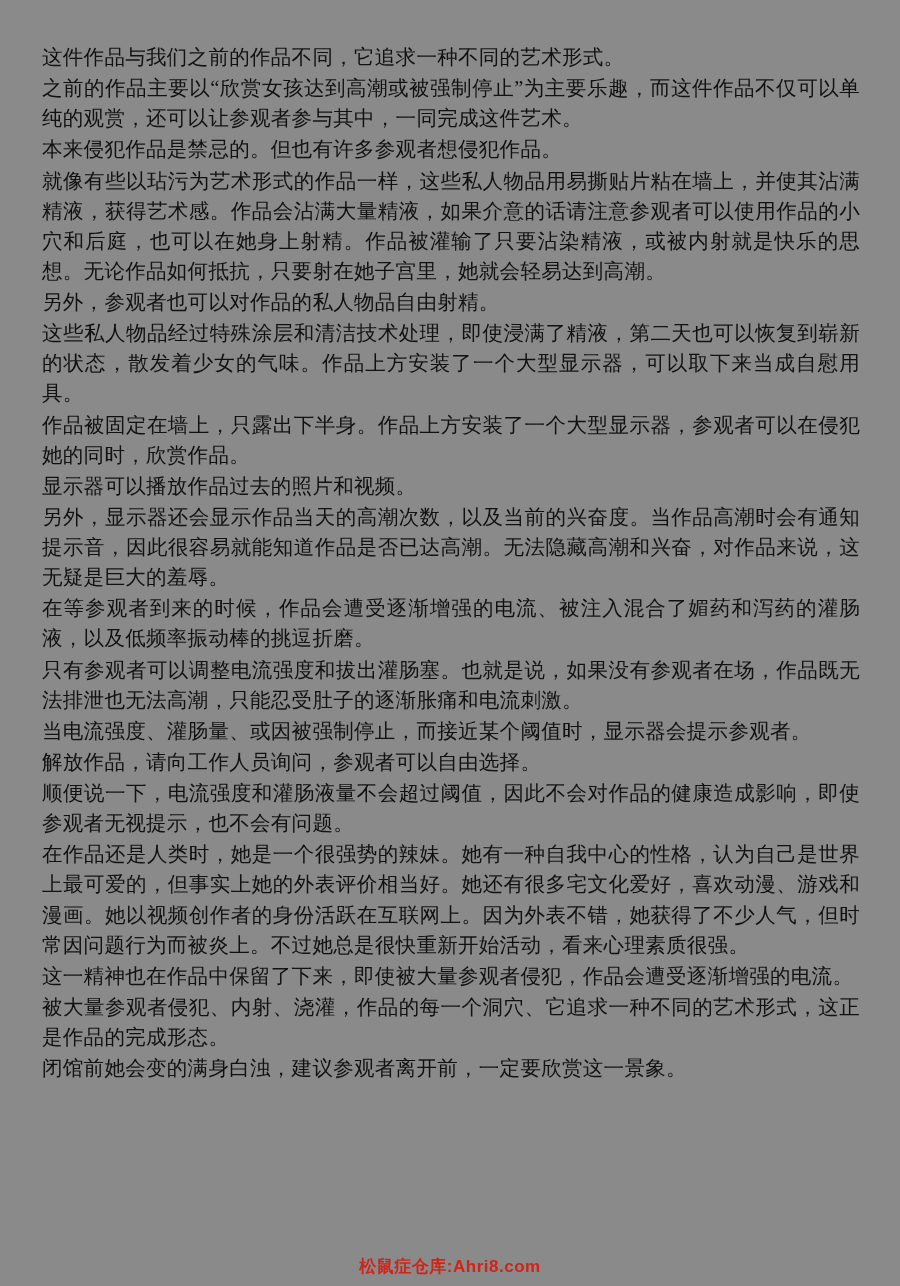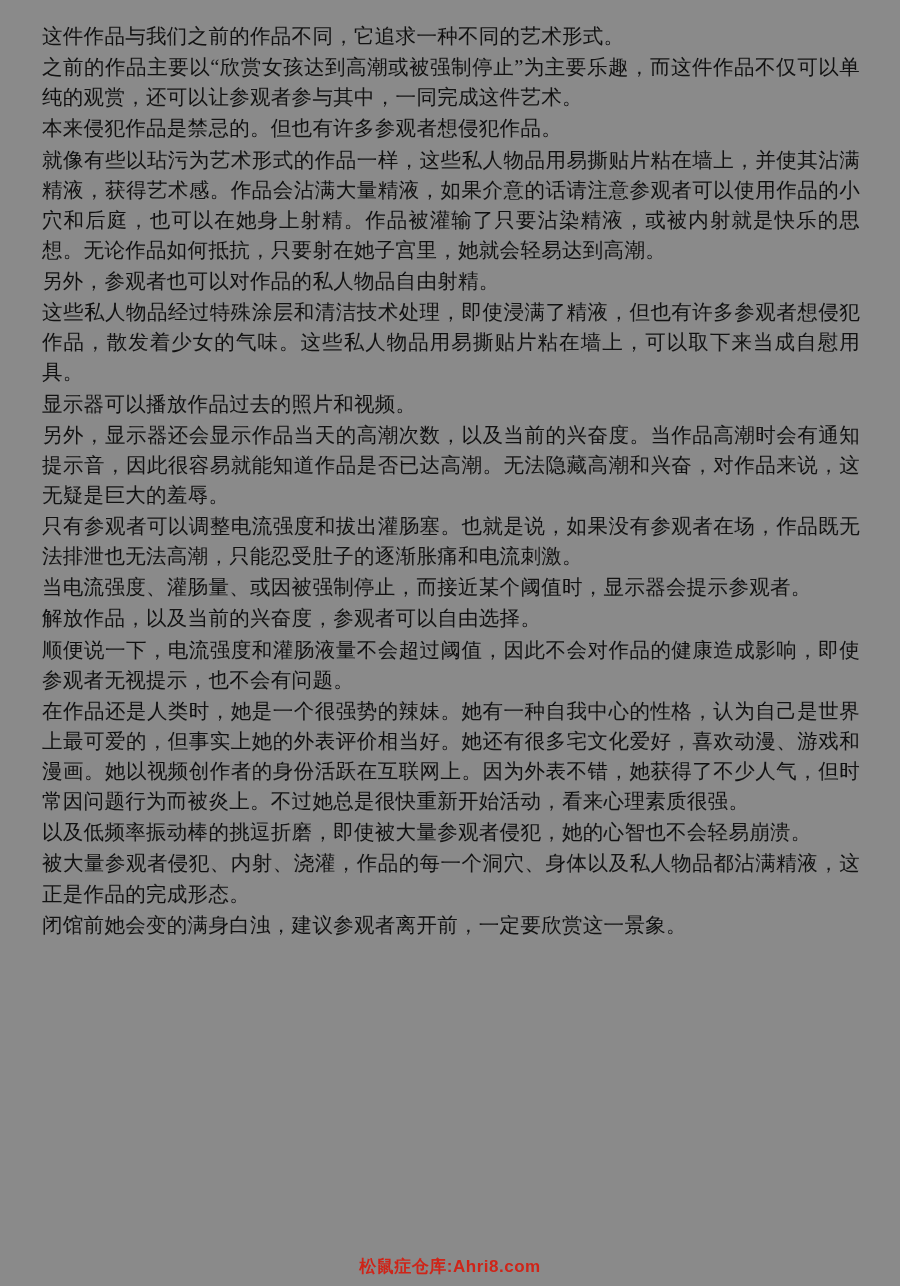--- a/index.html
+++ b/index.html
@@ -11,21 +11,21 @@
     height: 1286px;
     background: #8a8a8a;
     font-family: "Liberation Serif", "DejaVu Serif", serif;
     overflow: hidden;
   }
   .page {
     position: relative;
     width: 900px;
     height: 1286px;
     box-sizing: border-box;
-    padding: 21px 40px 0 42px;
+    padding: 42px 40px 0 42px;
   }
   .doc-body {
     color: #111111;
     font-size: 20.5px;
     line-height: 1.47;
     letter-spacing: 0.3px;
     text-align: justify;
     text-justify: inter-character;
   }
   .para {
@@ -51,29 +51,31 @@
 </head>
 <body>
 
 <div class="page">
   <div class="doc-body">
     <p class="para">这件作品与我们之前的作品不同，它追求一种不同的艺术形式。</p>
     <p class="para">之前的作品主要以“欣赏女孩达到高潮或被强制停止”为主要乐趣，而这件作品不仅可以单纯的观赏，还可以让参观者参与其中，一同完成这件艺术。</p>
     <p class="para">本来侵犯作品是禁忌的。但也有许多参观者想侵犯作品。</p>
     <p class="para">就像有些以玷污为艺术形式的作品一样，这些私人物品用易撕贴片粘在墙上，并使其沾满精液，获得艺术感。作品会沾满大量精液，如果介意的话请注意参观者可以使用作品的小穴和后庭，也可以在她身上射精。作品被灌输了只要沾染精液，或被内射就是快乐的思想。无论作品如何抵抗，只要射在她子宫里，她就会轻易达到高潮。</p>
     <p class="para">另外，参观者也可以对作品的私人物品自由射精。</p>
-    <p class="para">这些私人物品经过特殊涂层和清洁技术处理，即使浸满了精液，但也有许多参观者想侵犯作品，散发着少女的气味。这些私人物品用易撕贴片粘在墙上，可以取下来当成自慰用具。</p>
+    <p class="para">这些私人物品经过特殊涂层和清洁技术处理，即使浸满了精液，第二天也可以恢复到崭新的状态，散发着少女的气味。作品上方安装了一个大型显示器，可以取下来当成自慰用具。</p>
+    <p class="para">作品被固定在墙上，只露出下半身。作品上方安装了一个大型显示器，参观者可以在侵犯她的同时，欣赏作品。</p>
     <p class="para">显示器可以播放作品过去的照片和视频。</p>
     <p class="para">另外，显示器还会显示作品当天的高潮次数，以及当前的兴奋度。当作品高潮时会有通知提示音，因此很容易就能知道作品是否已达高潮。无法隐藏高潮和兴奋，对作品来说，这无疑是巨大的羞辱。</p>
+    <p class="para">在等参观者到来的时候，作品会遭受逐渐增强的电流、被注入混合了媚药和泻药的灌肠液，以及低频率振动棒的挑逗折磨。</p>
     <p class="para">只有参观者可以调整电流强度和拔出灌肠塞。也就是说，如果没有参观者在场，作品既无法排泄也无法高潮，只能忍受肚子的逐渐胀痛和电流刺激。</p>
     <p class="para">当电流强度、灌肠量、或因被强制停止，而接近某个阈值时，显示器会提示参观者。</p>
-    <p class="para">解放作品，以及当前的兴奋度，参观者可以自由选择。</p>
+    <p class="para">解放作品，请向工作人员询问，参观者可以自由选择。</p>
     <p class="para">顺便说一下，电流强度和灌肠液量不会超过阈值，因此不会对作品的健康造成影响，即使参观者无视提示，也不会有问题。</p>
     <p class="para">在作品还是人类时，她是一个很强势的辣妹。她有一种自我中心的性格，认为自己是世界上最可爱的，但事实上她的外表评价相当好。她还有很多宅文化爱好，喜欢动漫、游戏和漫画。她以视频创作者的身份活跃在互联网上。因为外表不错，她获得了不少人气，但时常因问题行为而被炎上。不过她总是很快重新开始活动，看来心理素质很强。</p>
-    <p class="para">以及低频率振动棒的挑逗折磨，即使被大量参观者侵犯，她的心智也不会轻易崩溃。</p>
-    <p class="para">被大量参观者侵犯、内射、浇灌，作品的每一个洞穴、身体以及私人物品都沾满精液，这正是作品的完成形态。</p>
+    <p class="para">这一精神也在作品中保留了下来，即使被大量参观者侵犯，作品会遭受逐渐增强的电流。</p>
+    <p class="para">被大量参观者侵犯、内射、浇灌，作品的每一个洞穴、它追求一种不同的艺术形式，这正是作品的完成形态。</p>
     <p class="para">闭馆前她会变的满身白浊，建议参观者离开前，一定要欣赏这一景象。</p>
   </div>
 
   <div class="footer">
     <span class="site">松鼠症仓库:Ahri8.com</span>
   </div>
 </div>
 
 </body></html>

